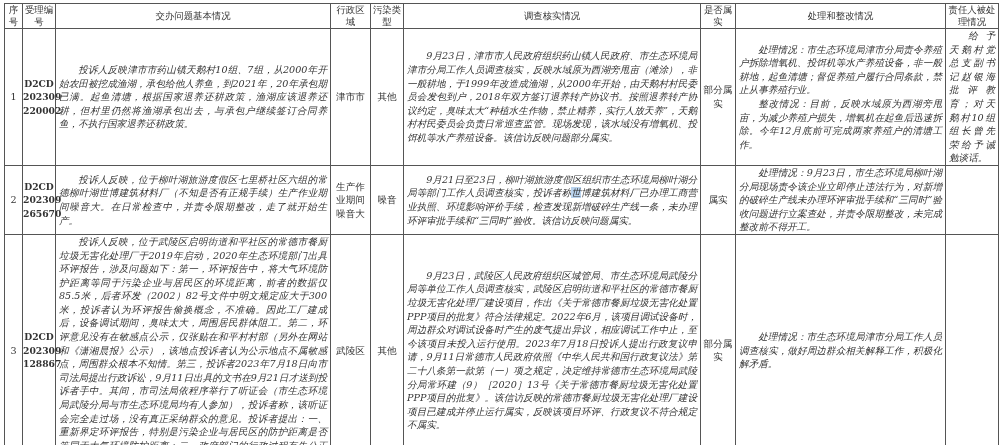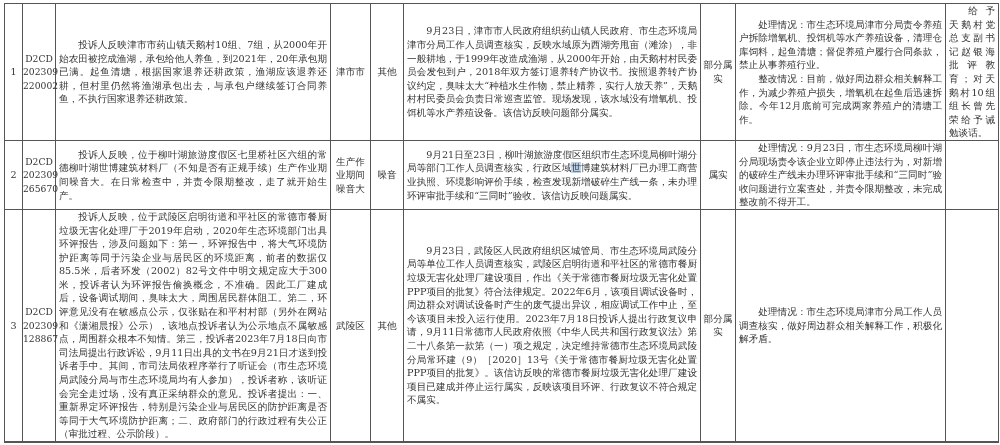--- a/index.html
+++ b/index.html
@@ -2,74 +2,85 @@
 <html><head>
 <meta charset="utf-8">
 <style>
   html, body { margin:0; padding:0; background:#ffffff; }
   body { width:1000px; height:445px; overflow:hidden; position:relative;
          font-family:"DejaVu Serif", "Liberation Serif", serif; color:#333; }
   table { position:absolute; left:4px; top:3px; border-collapse:collapse; table-layout:fixed; width:994px; }
   td, th { border:1px solid #555; padding:0 3px; vertical-align:middle; font-size:9.6px; line-height:13.6px; }
   th { font-family:"DejaVu Sans", "Liberation Sans", sans-serif; font-weight:normal; font-size:9.4px; line-height:11.6px; text-align:center; color:#333; height:24px; padding:0 1px; }
   .c-no { text-align:center; padding:0; }
-  .c-id { text-align:center; font-size:9.2px; line-height:13.6px; padding:0; }
+  .c-id { text-align:center; font-size:9.2px; line-height:13.6px; padding:0;font-weight:bold; }
   .c-center { text-align:center; padding:0 2px; }
-  .para { text-indent:2em; text-align:justify; margin:0; }
+  .para { text-indent:2em; text-align:justify; margin:0;font-style:italic; }
   .hl { background:#b9d3ee; }
   tr.thick-bottom td { border-bottom:2px solid #555; }
 </style>
 </head>
 <body>
 
 <table>
   <colgroup>
     <col style="width:18px">
       <col style="width:33px">
       <col style="width:275px">
       <col style="width:40px">
       <col style="width:33px">
       <col style="width:297px">
       <col style="width:35px">
       <col style="width:210px">
       <col style="width:53px">
   </colgroup>
   <tbody>
+      <tr>
+    <th>序号</th>
+    <th>受理编号</th>
+    <th>交办问题基本情况</th>
+    <th>行政区域</th>
+    <th>污染类型</th>
+    <th>调查核实情况</th>
+    <th>是否属实</th>
+    <th>处理和整改情况</th>
+    <th>责任人被处理情况</th>
+  </tr>
 
   <tr style="height:107px">
     <td class="c-no">1</td>
     <td class="c-id"><span>D2CD</span><br><span>202309</span><br><span>220002</span></td>
     <td>
           <p class="para">投诉人反映津市市药山镇天鹅村10组、7组，从2000年开始农田被挖成渔湖，承包给他人养鱼，到2021年，20年承包期已满。起鱼清塘，根据国家退养还耕政策，渔湖应该退养还耕，但村里仍然将渔湖承包出去，与承包户继续签订合同养鱼，不执行国家退养还耕政策。</p>
         </td>
     <td class="c-center">津市市</td>
     <td class="c-center">其他</td>
     <td>
           <p class="para">9月23日，津市市人民政府组织药山镇人民政府、市生态环境局津市分局工作人员调查核实，反映水域原为西湖旁甩亩（滩涂），非一般耕地，于1999年改造成渔湖，从2000年开始，由天鹅村村民委员会发包到户，2018年双方签订退养转产协议书。按照退养转产协议约定，臭味太大“种植水生作物，禁止精养，实行人放天养”，天鹅村村民委员会负责日常巡查监管。现场发现，该水域没有增氧机、投饵机等水产养殖设备。该信访反映问题部分属实。</p>
         </td>
     <td class="c-center">部分属实</td>
     <td>
-          <p class="para">处理情况：市生态环境局津市分局责令养殖户拆除增氧机、投饵机等水产养殖设备，清理仓库饲料，起鱼清塘；督促养殖户履行合同条款，禁止从事养殖行业。</p>
-          <p class="para">整改情况：目前，做好周边群众相关解释工作，为减少养殖户损失，增氧机在起鱼后迅速拆除。今年12月底前可完成两家养殖户的清塘工作。</p>
+          <p class="para">处理情况：市生态环境局津市分局责令养殖户拆除增氧机、投饵机等水产养殖设备，非一般耕地，起鱼清塘；督促养殖户履行合同条款，禁止从事养殖行业。</p>
+          <p class="para">整改情况：目前，反映水域原为西湖旁甩亩，为减少养殖户损失，增氧机在起鱼后迅速拆除。今年12月底前可完成两家养殖户的清塘工作。</p>
         </td>
     <td>
           <p class="para">给予天鹅村党总支副书记赵银海批评教育；对天鹅村10组组长曾先荣给予诫勉谈话。</p>
         </td>
   </tr>
 
   <tr style="height:48px">
     <td class="c-no">2</td>
     <td class="c-id"><span>D2CD</span><br><span>202309</span><br><span>265670</span></td>
     <td>
           <p class="para">投诉人反映，位于柳叶湖旅游度假区七里桥社区六组的常德柳叶湖世博建筑材料厂（不知是否有正规手续）生产作业期间噪音大。在日常检查中，并责令限期整改，走了就开始生产。</p>
         </td>
     <td class="c-center">生产作业期间噪音大</td>
     <td class="c-center">噪音</td>
     <td>
-          <p class="para"><span>9月21日至23日，柳叶湖旅游度假区组织市生态环境局柳叶湖分局等部门工作人员调查核实，行政区域</span><span class="hl">世</span><span>博建筑材料厂已办理工商营业执照、环境影响评价手续，检查发现新增破碎生产线一条，未办理环评审批手续和“三同时”验收。该信访反映问题属实。</span></p>
+          <p class="para"><span>9月21日至23日，柳叶湖旅游度假区组织市生态环境局柳叶湖分局等部门工作人员调查核实，投诉者称</span><span class="hl">世</span><span>博建筑材料厂已办理工商营业执照、环境影响评价手续，检查发现新增破碎生产线一条，未办理环评审批手续和“三同时”验收。该信访反映问题属实。</span></p>
         </td>
     <td class="c-center">属实</td>
     <td>
           <p class="para">处理情况：9月23日，市生态环境局柳叶湖分局现场责令该企业立即停止违法行为，对新增的破碎生产线未办理环评审批手续和“三同时”验收问题进行立案查处，并责令限期整改，未完成整改前不得开工。</p>
         </td>
     <td></td>
   </tr>
 
   <tr class="thick-bottom" style="height:172px">
     <td class="c-no">3</td>

